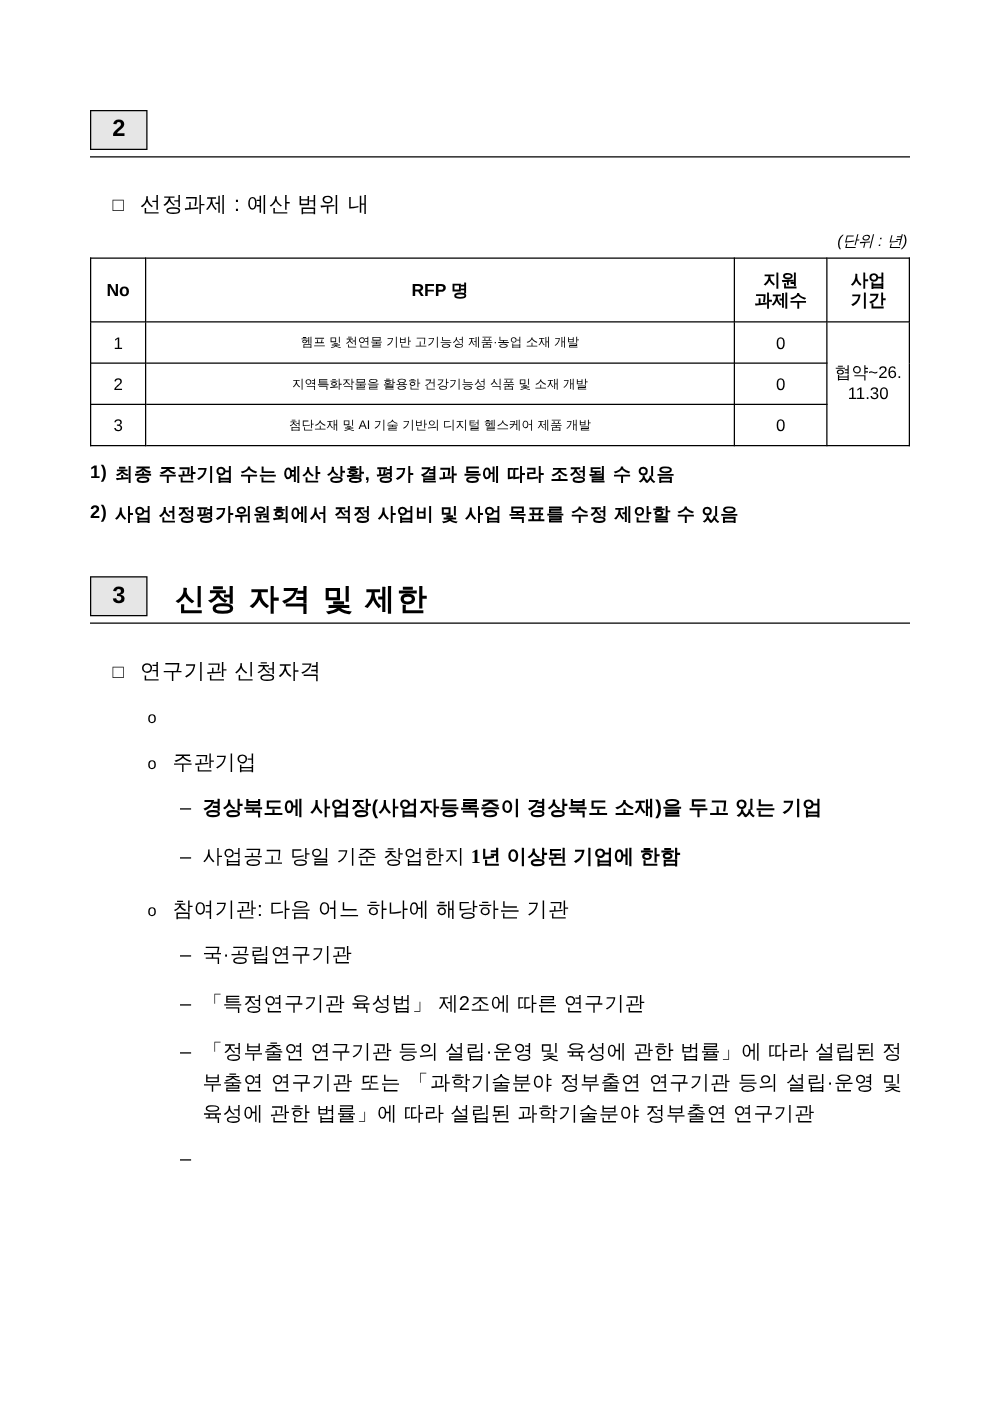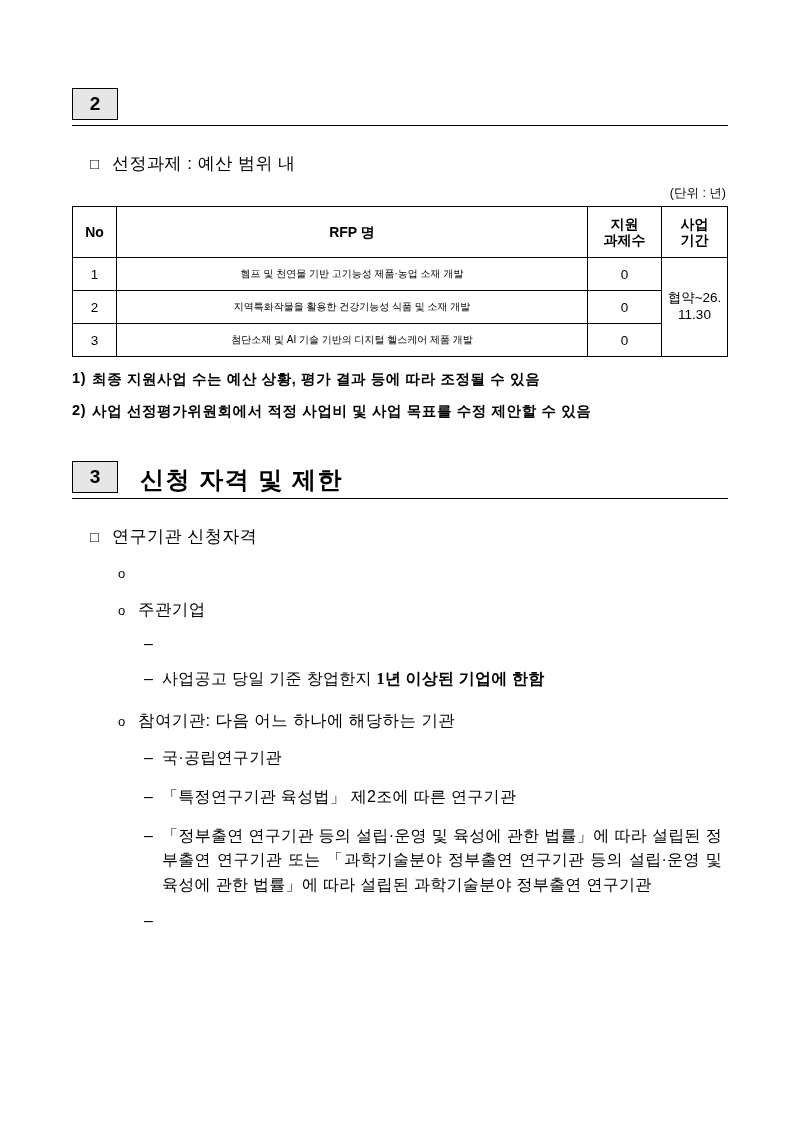--- a/index.html
+++ b/index.html
@@ -70,20 +70,21 @@
     flex: 0 0 auto;
     font-size: 15px;
   }
   .b-square .tx { font-weight: normal; }
 
   .unit-line {
     text-align: right;
     font-size: 12.5px;
     margin-top: 10px;
     margin-right: 2px;
+    font-style: italic;
   }
 
   
   table.rfp {
     border-collapse: collapse;
     width: 100%;
     margin-top: 4px;
     table-layout: fixed;
   }
   table.rfp th, table.rfp td {
@@ -202,21 +203,21 @@
       <tr>
         <td>3</td>
         <td class="name">첨단소재 및 AI 기술 기반의 디지털 헬스케어 제품 개발</td>
         <td>0</td>
       </tr>
     </tbody>
   </table>
 
   <div class="note">
     <span class="nmk">1)</span>
-    <span>최종 지원사업 수는 예산 상황, 평가 결과 등에 따라 조정될 수 있음</span>
+    <span>최종 주관기업 수는 예산 상황, 평가 결과 등에 따라 조정될 수 있음</span>
   </div>
   <div class="note">
     <span class="nmk">2)</span>
     <span>사업 선정평가위원회에서 적정 사업비 및 사업 목표를 수정 제안할 수 있음</span>
   </div>
 
   <div class="gap-sec"></div>
 
   <div class="section-head">
     <div class="section-num">3</div>
@@ -233,20 +234,21 @@
     <span class="mk">ο</span>
   </div>
 
   <div class="lvl2">
     <span class="mk">ο</span>
     <span class="tx">주관기업</span>
   </div>
 
   <div class="lvl3 bold">
     <span class="mk">–</span>
+    <span class="tx">경상북도에 사업장(사업자등록증이 경상북도 소재)을 두고 있는 기업</span>
   </div>
 
   <div class="lvl3">
     <span class="mk">–</span>
     <span class="tx"><span>사업공고 당일 기준 창업한지 </span><span class="bold-seg">1년 이상된 기업에 한함</span></span>
   </div>
 
   <div class="lvl2">
     <span class="mk">ο</span>
     <span class="tx">참여기관: 다음 어느 하나에 해당하는 기관</span>

